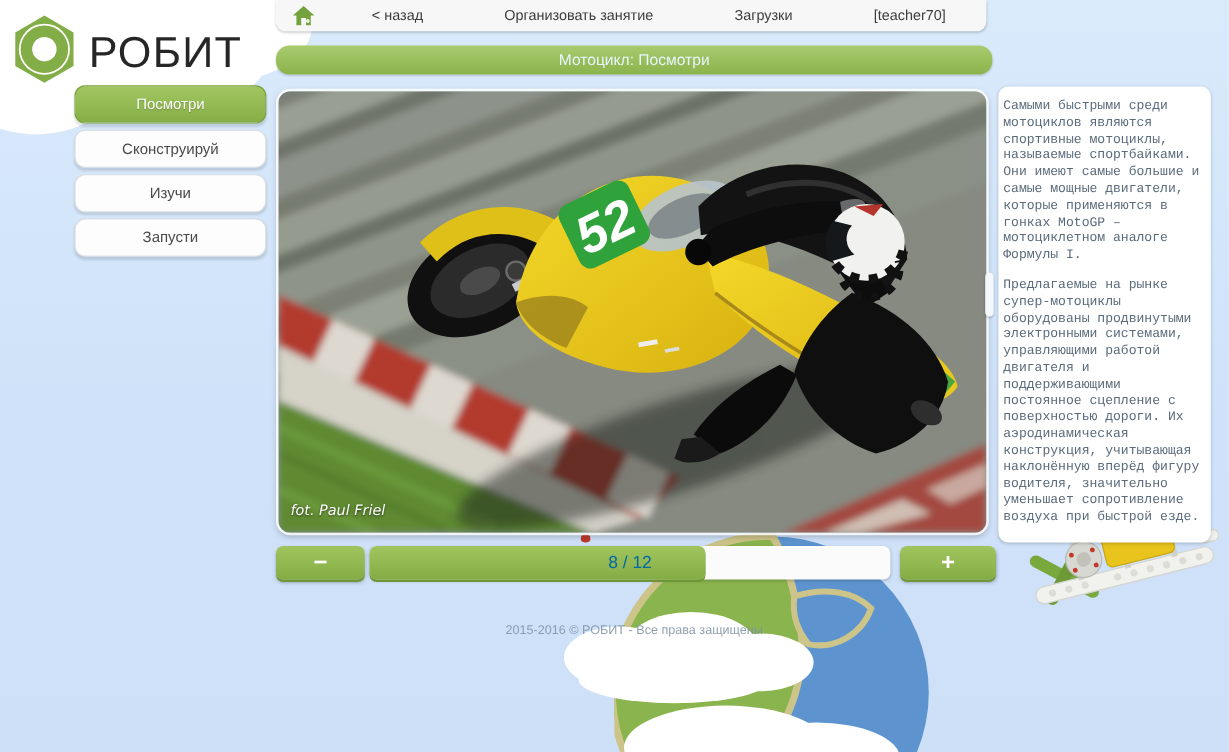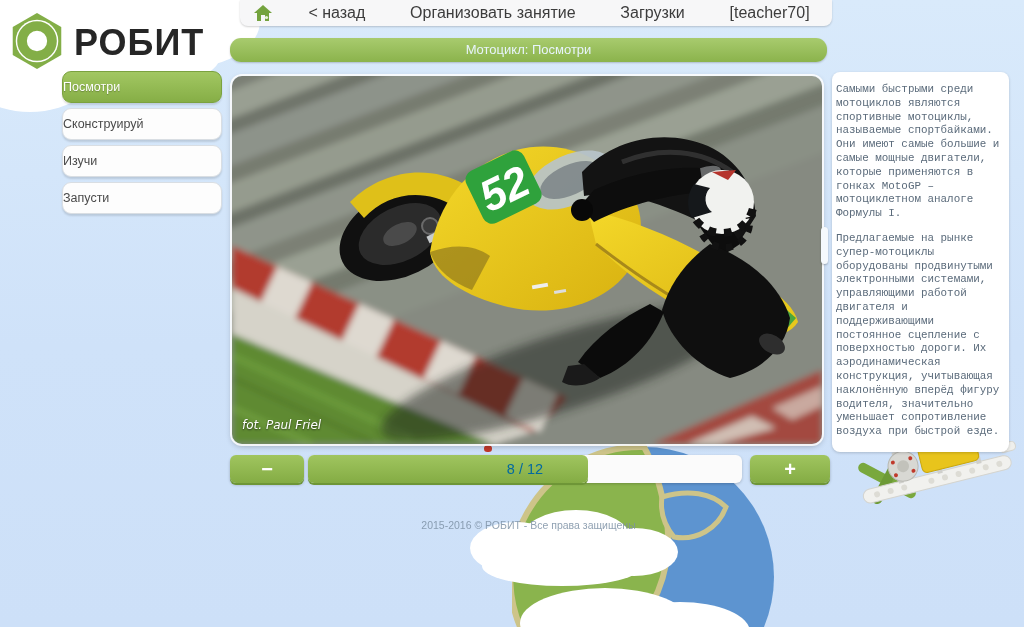--- a/index.html
+++ b/index.html
@@ -5,43 +5,43 @@
   html,body{margin:0;padding:0;}
   body{
     width:1024px;height:627px;position:relative;overflow:hidden;
     font-family:"Liberation Sans",sans-serif;
     background:linear-gradient(180deg,#d9eafb 0%,#cfe2f9 55%,#cde0f8 100%);
   }
   .cloud{position:absolute;background:#fff;border-radius:50%;}
   .z-deco{z-index:1;}
   
   .logo{position:absolute;left:8px;top:12px;display:flex;align-items:center;gap:8px;z-index:5;}
-  .logo-text{font-size:36px;font-weight:bold;color:#262626;letter-spacing:1px;}
+  .logo-text{font-size:36px;font-weight:normal;color:#262626;letter-spacing:1px;}
   
   .topnav{
-    position:absolute;left:240px;top:0;width:592px;height:26px;background:#f7f7f8;
+    position:absolute;left:230px;top:0;width:592px;height:26px;background:#f7f7f8;
     border-radius:0 0 8px 8px;box-shadow:0 1px 2px rgba(0,0,0,.18);
-    display:flex;align-items:center;font-size:16px;color:#3c3c3c;z-index:6;
+    display:flex;align-items:center;font-size:12px;color:#3c3c3c;z-index:6;
   }
   .home-btn{position:absolute;left:10px;top:3px;width:26px;height:20px;display:flex;align-items:center;justify-content:center;cursor:pointer;}
   .nav-items{flex:1;display:flex;justify-content:space-around;padding-left:46px;}
   .nav-item{cursor:pointer;white-space:nowrap;}
   
   .page-header{
     position:absolute;left:230px;top:38px;width:597px;height:24px;
     background:linear-gradient(180deg,#a8cb6e,#8bb34c);border-radius:11px;
     color:#e8f4fc;font-size:13px;text-align:center;line-height:24px;
     box-shadow:0 1px 2px rgba(0,0,0,.2);z-index:5;
   }
   
   .sidebar{position:absolute;left:62px;top:71px;width:160px;z-index:5;}
   .side-btn{
     height:30px;border-radius:9px;background:#fdfdfd;border:1px solid #d9dee3;
     box-shadow:0 2px 2px rgba(0,0,0,.12);margin-bottom:5px;font-size:12.5px;color:#4a4a4a;
-    display:flex;align-items:center;justify-content:flex-start;cursor:pointer;
+    display:flex;align-items:center;justify-content:center;cursor:pointer;
   }
   .side-btn.active{
     background:linear-gradient(180deg,#a2c762,#86ae46);border-color:#7ba23f;color:#fff;
     text-shadow:0 1px 1px rgba(0,0,0,.25);
   }
   
   .photo{
     position:absolute;left:232px;top:76px;width:590px;height:368px;border-radius:10px;overflow:hidden;
     box-shadow:0 0 0 2px rgba(255,255,255,.85),0 2px 6px rgba(0,0,0,.28);z-index:5;
   }

